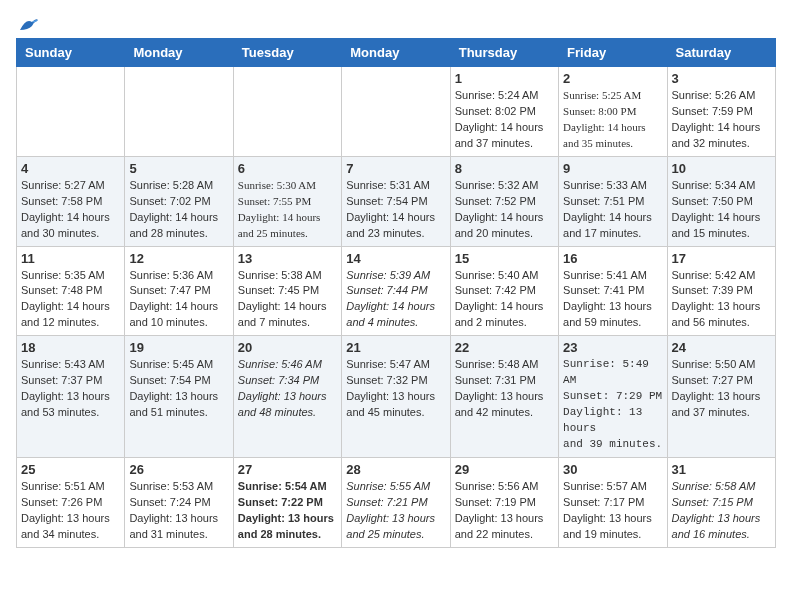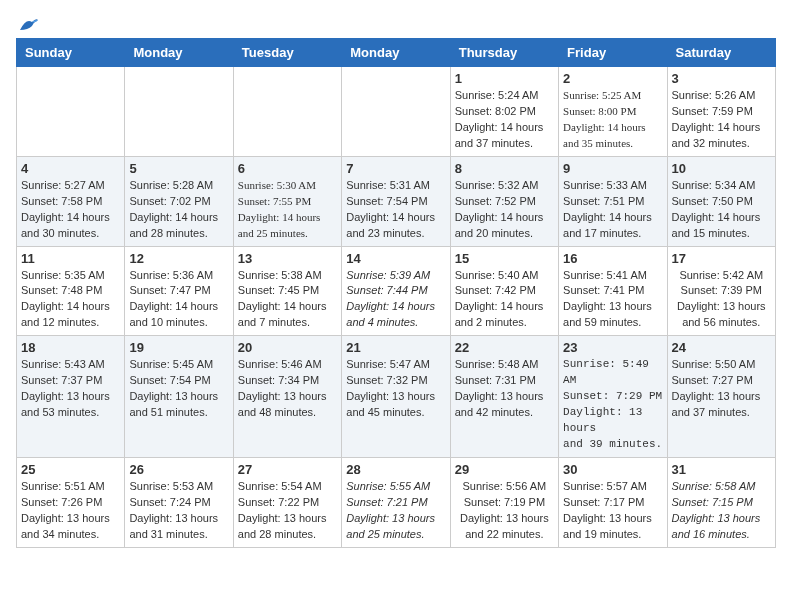--- a/index.html
+++ b/index.html
@@ -228,21 +228,21 @@
         </td>
         <td>
           <span class="day-number">16</span>
           <div class="day-info" style="white-space: pre-line;">Sunrise: 5:41 AM
 Sunset: 7:41 PM
 Daylight: 13 hours
 and 59 minutes.</div>
         </td>
         <td>
           <span class="day-number">17</span>
-          <div class="day-info" style="white-space: pre-line; text-align: center;">Sunrise: 5:42 AM
+          <div class="day-info" style="white-space: pre-line;">Sunrise: 5:42 AM
 Sunset: 7:39 PM
 Daylight: 13 hours
 and 56 minutes.</div>
         </td>
       </tr>
       <tr>
         <td>
           <span class="day-number">18</span>
           <div class="day-info" style="white-space: pre-line;">Sunrise: 5:43 AM
 Sunset: 7:37 PM
@@ -251,21 +251,21 @@
         </td>
         <td>
           <span class="day-number">19</span>
           <div class="day-info" style="white-space: pre-line;">Sunrise: 5:45 AM
 Sunset: 7:54 PM
 Daylight: 13 hours
 and 51 minutes.</div>
         </td>
         <td>
           <span class="day-number">20</span>
-          <div class="day-info" style="white-space: pre-line;">Sunrise: 5:46 AM
+          <div class="day-info" style="white-space: pre-line; font-style: italic;">Sunrise: 5:46 AM
 Sunset: 7:34 PM
 Daylight: 13 hours
 and 48 minutes.</div>
         </td>
         <td>
           <span class="day-number">21</span>
           <div class="day-info" style="white-space: pre-line;">Sunrise: 5:47 AM
 Sunset: 7:32 PM
 Daylight: 13 hours
 and 45 minutes.</div>
@@ -302,35 +302,35 @@
         </td>
         <td>
           <span class="day-number">26</span>
           <div class="day-info" style="white-space: pre-line;">Sunrise: 5:53 AM
 Sunset: 7:24 PM
 Daylight: 13 hours
 and 31 minutes.</div>
         </td>
         <td>
           <span class="day-number">27</span>
-          <div class="day-info" style="white-space: pre-line;">Sunrise: 5:54 AM
+          <div class="day-info" style="white-space: pre-line; font-weight: bold;">Sunrise: 5:54 AM
 Sunset: 7:22 PM
 Daylight: 13 hours
 and 28 minutes.</div>
         </td>
         <td>
           <span class="day-number">28</span>
           <div class="day-info" style="white-space: pre-line; font-style: italic;">Sunrise: 5:55 AM
 Sunset: 7:21 PM
 Daylight: 13 hours
 and 25 minutes.</div>
         </td>
         <td>
           <span class="day-number">29</span>
-          <div class="day-info" style="white-space: pre-line; text-align: center;">Sunrise: 5:56 AM
+          <div class="day-info" style="white-space: pre-line;">Sunrise: 5:56 AM
 Sunset: 7:19 PM
 Daylight: 13 hours
 and 22 minutes.</div>
         </td>
         <td>
           <span class="day-number">30</span>
           <div class="day-info" style="white-space: pre-line;">Sunrise: 5:57 AM
 Sunset: 7:17 PM
 Daylight: 13 hours
 and 19 minutes.</div>

